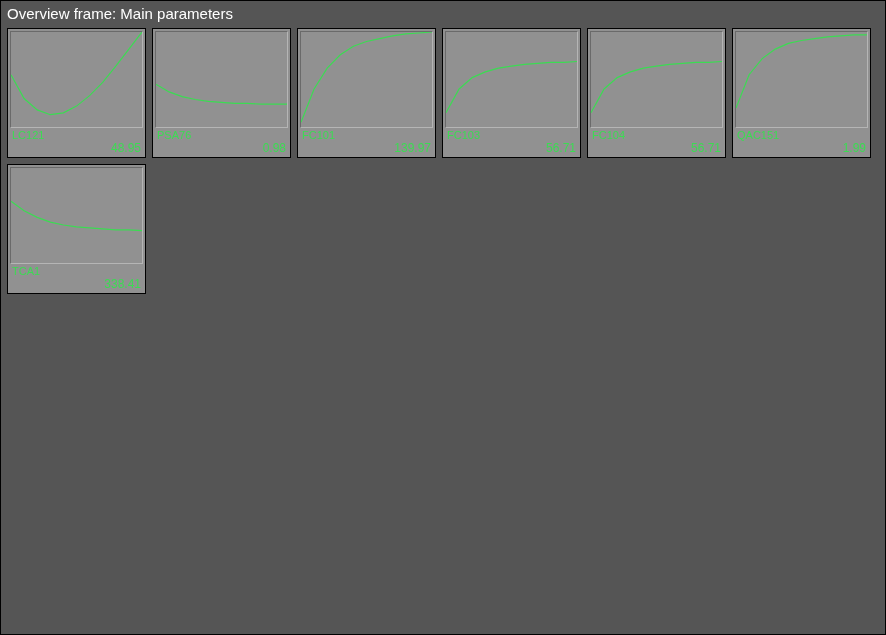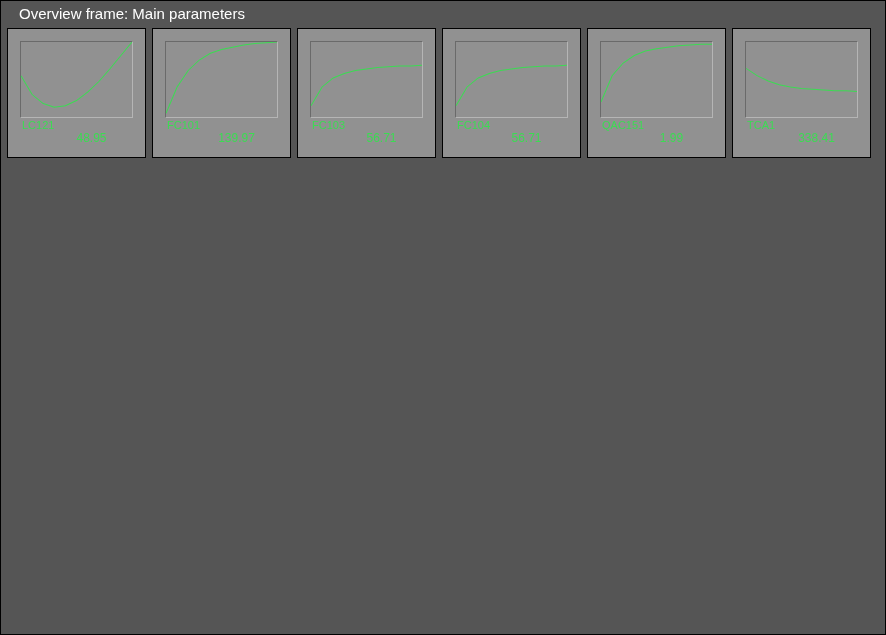--- a/index.html
+++ b/index.html
@@ -17,36 +17,35 @@
     .container {
       width: 100%;
       height: 100%;
       border: 1px solid #000000;
       background: #555555;
     }
     .title {
       color: #ffffff;
       font-size: 15px;
       padding: 4px 6px;
-      margin-left: 12px;
     }
     .grid {
       display: flex;
       flex-wrap: wrap;
       gap: 6px;
       padding: 2px 6px;
     }
     .tile {
       width: 139px;
       height: 130px;
       border: 1px solid #000000;
       background: #919191;
       display: flex;
       flex-direction: column;
-      padding: 12px;
+      padding: 2px;
     }
     .chart-area {
       flex: 1;
       background: #919191;
       border: 1px solid #b5b5b5;
       border-top-color: #6a6a6a;
       border-left-color: #6a6a6a;
       position: relative;
       overflow: hidden;
     }
@@ -65,21 +64,21 @@
     }
     .tile-label {
       color: #3bdc52;
       font-size: 11px;
       display: block;
     }
     .tile-value {
       color: #3bdc52;
       font-size: 12px;
       display: block;
-      text-align: center;
+      text-align: right;
       padding-left: 30px;
     }
   </style>
 </head>
 <body>
 
 <div class="container">
   <div class="title">Overview frame: Main parameters</div>
   <div class="grid">
 
@@ -88,20 +87,31 @@
         <svg class="chart-svg" viewBox="0 0 133 95" preserveAspectRatio="none">
           <path class="chart-line" d="M0.0 42.7 L13.3 66.5 L26.6 77.9 L39.9 82.7 L53.2 80.8 L66.5 74.1 L79.8 63.6 L93.1 50.4 L106.4 34.2 L119.7 17.1 L133.0 0.0"></path>
         </svg>
       </div>
       <div class="label-row">
         <span class="tile-label">LC121</span>
         <span class="tile-value">48.95</span>
       </div>
     </div>
 
+    <div class="tile">
+      <div class="chart-area">
+        <svg class="chart-svg" viewBox="0 0 133 95" preserveAspectRatio="none">
+          <path class="chart-line" d="M0.0 52.3 L13.3 59.9 L26.6 64.6 L39.9 67.5 L53.2 69.3 L66.5 70.3 L79.8 71.3 L93.1 71.3 L106.4 72.2 L119.7 72.2 L133.0 72.2"></path>
+        </svg>
+      </div>
+      <div class="label-row">
+        <span class="tile-label">PSA76</span>
+        <span class="tile-value">0.98</span>
+      </div>
+    </div>
 
     <div class="tile">
       <div class="chart-area">
         <svg class="chart-svg" viewBox="0 0 133 95" preserveAspectRatio="none">
           <path class="chart-line" d="M0.0 90.3 L13.3 57.0 L26.6 36.1 L39.9 22.8 L53.2 14.3 L66.5 9.5 L79.8 6.6 L93.1 3.8 L106.4 1.9 L119.7 1.0 L133.0 0.0"></path>
         </svg>
       </div>
       <div class="label-row">
         <span class="tile-label">FC101</span>
         <span class="tile-value">139.97</span>

